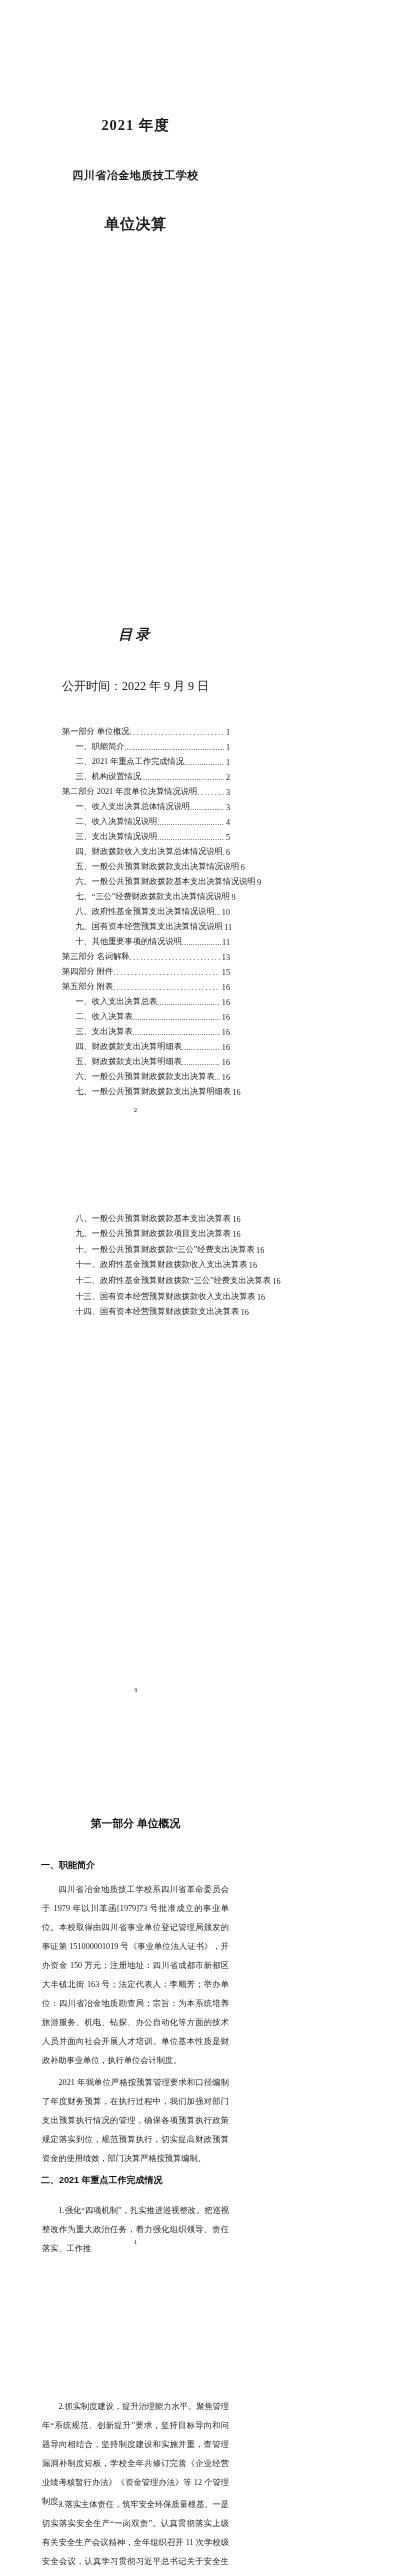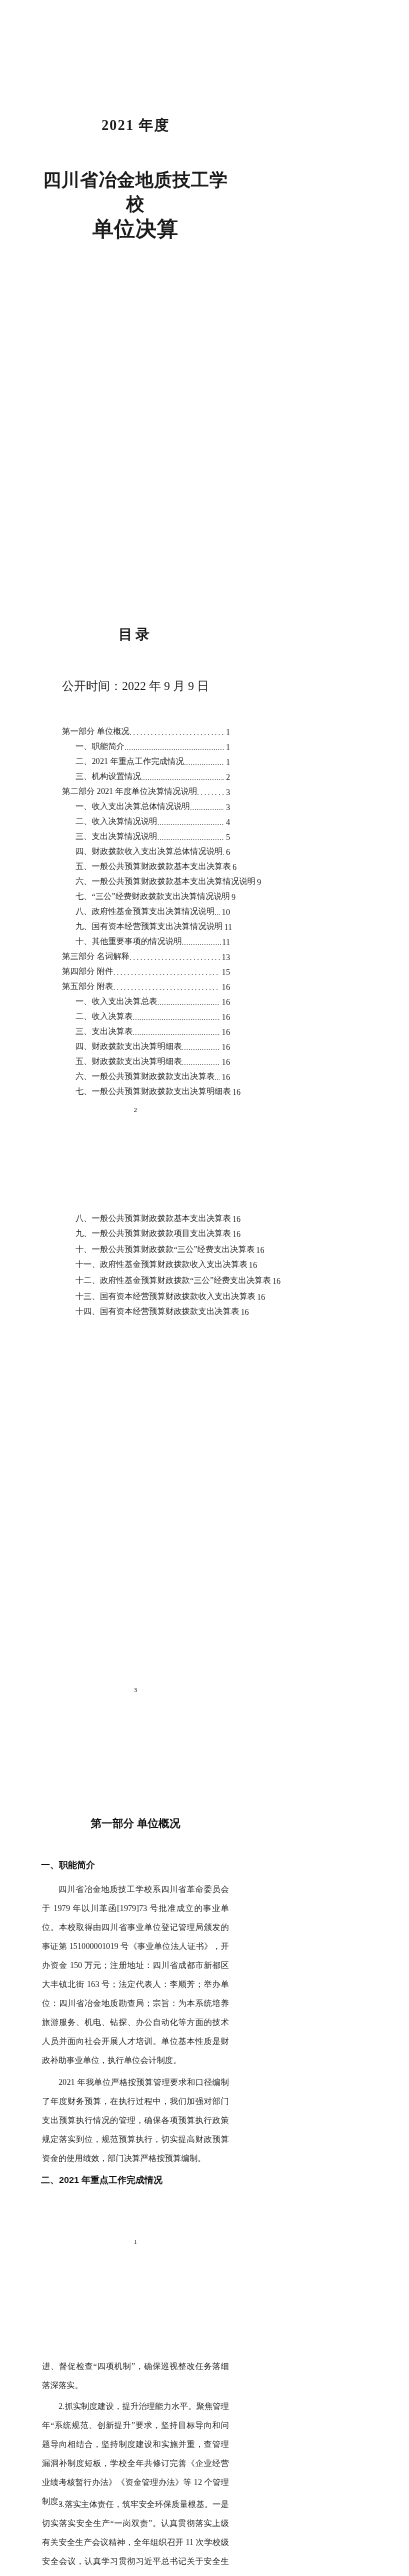--- a/index.html
+++ b/index.html
@@ -1,23 +1,23 @@
 <!DOCTYPE html>
 <html style="font-size:8.2px"><head>
 <meta charset="utf-8">
 <style>
   html,body{margin:0;padding:0;background:#ffffff;}
   #canvas{position:relative;width:409px;height:3978px;background:#ffffff;overflow:hidden;
           font-family:"Liberation Serif","DejaVu Serif",serif;color:#1b1b1b;}
   .abs{position:absolute;}
   .ccol{left:42px;width:187px;text-align:center;}
   .cover1{top:116px;font-size:14.4px;font-weight:bold;letter-spacing:1px;}
-  .cover2{top:168px;font-size:18px;font-weight:bold;letter-spacing:0.5px;}
-  .cover3{top:215px;font-size:21px;font-weight:bold;letter-spacing:0.5px;text-align:center;}
-  .toc-title{top:626px;font-size:14px;font-weight:bold;letter-spacing:3.1px;}
+  .cover2{top:168px;font-size:11px;font-weight:bold;letter-spacing:0.5px;}
+  .cover3{top:215px;font-size:15px;font-weight:bold;letter-spacing:0.5px;text-align:center;}
+  .toc-title{top:626px;font-size:14px;font-weight:bold;letter-spacing:3.1px;font-style:italic;}
   .toc-date{top:678px;font-size:12px;}
   .toc{left:62px;width:168px;}
   #toc1{top:722px;}
   #toc2{top:1208px;}
   .toc-row{display:flex;align-items:flex-end;height:15px;font-size:8.2px;}
   #toc2 .toc-row{height:15.6px;}
   .toc-row.l2{padding-left:13.4px;}
   .toc-label{flex:0 0 auto;white-space:nowrap;}
   .toc-dots{flex:1 1 auto;overflow:hidden;white-space:nowrap;color:#222;}
   .toc-row.l1 .toc-dots{letter-spacing:1.5px;}
@@ -81,21 +81,21 @@
         <span class="toc-label">三、支出决算情况说明</span>
         <span class="toc-dots">................................................................................................................................................................................................................................................</span>
         <span class="toc-page">5</span>
       </div>
       <div class="toc-row l2">
         <span class="toc-label">四、财政拨款收入支出决算总体情况说明</span>
         <span class="toc-dots">................................................................................................................................................................................................................................................</span>
         <span class="toc-page">6</span>
       </div>
       <div class="toc-row l2">
-        <span class="toc-label">五、一般公共预算财政拨款基本支出决算表</span>
+        <span class="toc-label">五、一般公共预算财政拨款支出决算情况说明</span>
         <span class="toc-dots">................................................................................................................................................................................................................................................</span>
         <span class="toc-page">6</span>
       </div>
       <div class="toc-row l2">
         <span class="toc-label">六、一般公共预算财政拨款基本支出决算情况说明</span>
         <span class="toc-dots">................................................................................................................................................................................................................................................</span>
         <span class="toc-page">9</span>
       </div>
       <div class="toc-row l2">
         <span class="toc-label">七、“三公”经费财政拨款支出决算情况说明</span>
@@ -206,19 +206,19 @@
         <span class="toc-page">16</span>
       </div>
     </div>
   <div class="abs pgnum" style="top:1686px">3</div>
 
   <div class="abs h-part" style="top:1817px">第一部分 单位概况</div>
   <div class="abs h-sec" style="top:1859px;left:41px">一、职能简介</div>
   <div class="abs para" style="top:1880px">四川省冶金地质技工学校系四川省革命委员会于 1979 年以川革函[1979]73 号批准成立的事业单位。本校取得由四川省事业单位登记管理局颁发的事证第 151000001019 号《事业单位法人证书》，开办资金 150 万元；注册地址：四川省成都市新都区大丰镇北街 163 号；法定代表人：李顺芳；举办单位：四川省冶金地质勘查局；宗旨：为本系统培养旅游服务、机电、钻探、办公自动化等方面的技术人员并面向社会开展人才培训。单位基本性质是财政补助事业单位，执行单位会计制度。</div>
   <div class="abs para" style="top:2073px">2021 年我单位严格按预算管理要求和口径编制了年度财务预算，在执行过程中，我们加强对部门支出预算执行情况的管理，确保各项预算执行政策规定落实到位，规范预算执行，切实提高财政预算资金的使用绩效，部门决算严格按预算编制。</div>
   <div class="abs h-sec" style="top:2174px;left:41px">二、2021 年重点工作完成情况</div>
+  <div class="abs para" style="top:2201px">1.强化“四项机制”，扎实推进巡视整改。把巡视整改作为重大政治任务，着力强化组织领导、责任落实、工作推</div>
   <div class="abs pgnum" style="top:2238px">1</div>
-  <div class="abs para noindent" style="top:2357px">进、督促检查“四项机制”，确保巡视整改任务落细落深落实。</div>
   <div class="abs para" style="top:2397px">2.抓实制度建设，提升治理能力水平。聚焦管理年“系统规范、创新提升”要求，坚持目标导向和问题导向相结合，坚持制度建设和实施并重，查管理漏洞补制度短板，学校全年共修订完善《企业经营业绩考核暂行办法》《资金管理办法》等 12 个管理制度。</div>
   <div class="abs para" style="top:2495px">3.落实主体责任，筑牢安全环保质量根基。一是切实落实安全生产“一岗双责”。认真贯彻落实上级有关安全生产会议精神，全年组织召开 11 次学校级安全会议，认真学习贯彻习近平总书记关于安全生产的重要论述、《安全生产法》等，通过运用“链工宝”等开展安全培训，引导全体干部职工提高安全意识，筑牢安全发展根基。二是全力做好疫情防控工作。</div>
 
 </div>
 
 
 </body></html>

